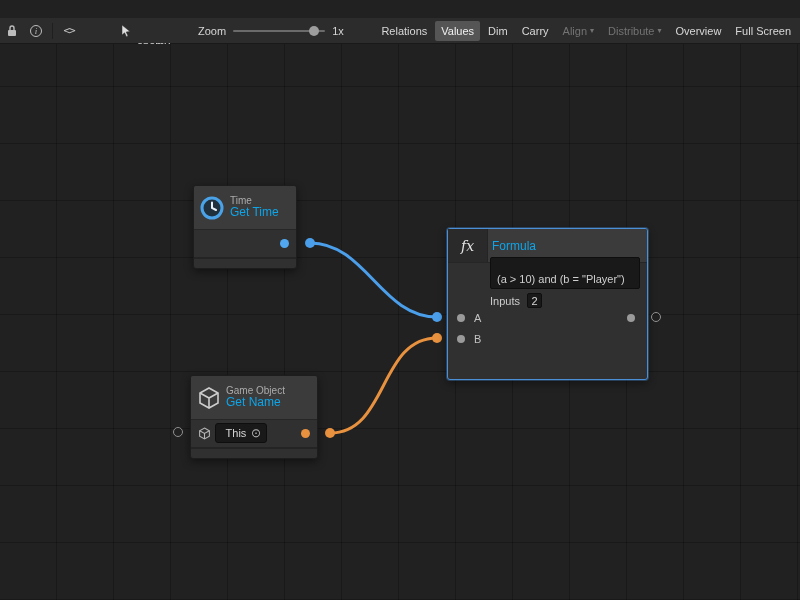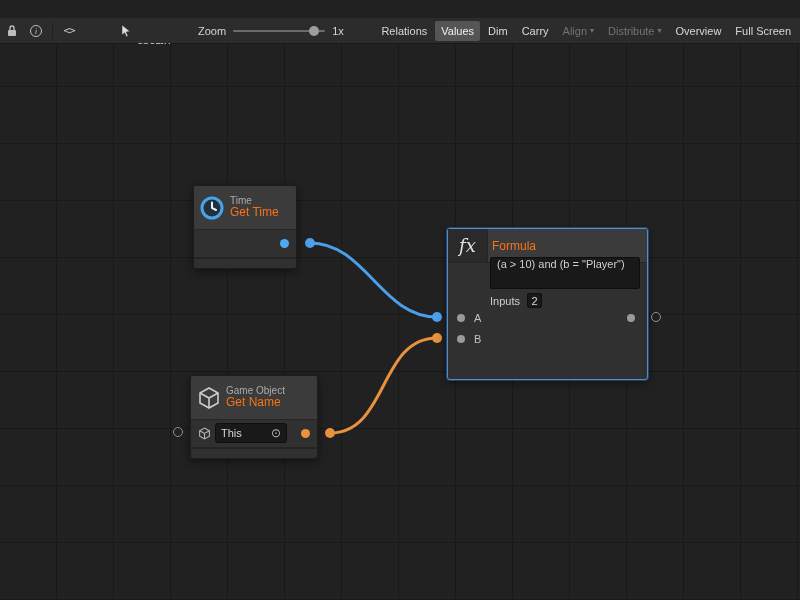--- a/index.html
+++ b/index.html
@@ -54,21 +54,21 @@
 
   .overlay { position:absolute; top:0; left:0; width:800px; height:600px; pointer-events:none; }
 
   
   .node { position:absolute; background:#303030; border:1px solid #1d1d1d; border-radius:3px;
     box-shadow:0 3px 8px rgba(0,0,0,0.45); }
   .node-header { background:#3b3b3b; border-bottom:1px solid #262626;
     display:flex; align-items:center; border-radius:2px 2px 0 0; }
   .hdr-text { display:flex; flex-direction:column; justify-content:center; line-height:1.15; }
   .hdr-category { font-size:10px; color:#ababab; }
-  .hdr-title { font-size:12px; color:#f97316; }
+  .hdr-title { font-size:12px; color:#0ea5e9; }
   .node-body { position:relative; background:#303030; }
   .node-footer { background:#303030; border-top:2px solid #242424; border-radius:0 0 2px 2px; }
   .port-dot { position:absolute; border-radius:50%; cursor:crosshair; }
   .port-dot.blue { width:9px; height:9px; background:#51a8f0; }
   .port-dot.orange { width:9px; height:9px; background:#e8913f; }
   .port-dot.gray { width:8px; height:8px; background:#9a9a9a; }
   .port-hollow { position:absolute; width:10px; height:10px; border:1.5px solid #909090;
     border-radius:50%; background:transparent; cursor:crosshair; }
 
   
@@ -76,39 +76,39 @@
   #node-get-time .node-header { height:44px; padding-left:5px; gap:5px; }
   #node-get-time .node-body { height:27px; }
   #node-get-time .node-footer { height:10px; }
 
   
   #node-formula { left:447px; top:228px; width:201px; height:152px;
     border:1px solid #4b8fd6; box-shadow:0 0 0 1px rgba(75,143,214,0.35), 0 3px 8px rgba(0,0,0,0.45); }
   #node-formula .node-header { height:34px; }
   .fx-box { width:40px; height:33px; background:#2a2a2a; border-right:1px solid #242424;
     display:flex; align-items:center; justify-content:center;
-    font-family:"DejaVu Serif", serif; font-style:italic; font-size:18px; color:#e2e2e2; }
+    font-family:"DejaVu Serif", serif; font-style:italic; font-size:14px; color:#e2e2e2; }
   #node-formula .hdr-title { margin-left:4px; }
   .expr-field { position:absolute; left:42px; right:7px; top:28px; height:32px;
     background:#191919; border:1px solid #0e0e0e; border-radius:2px;
-    padding:0 6px; font-size:11px; line-height:13px; color:#cfcfcf; overflow:hidden; cursor:text; }
+    padding:15px 6px; font-size:11px; line-height:13px; color:#cfcfcf; overflow:hidden; cursor:text; }
   .inputs-row { position:absolute; left:42px; top:64px; display:flex; align-items:center; gap:7px; }
   .inputs-label { font-size:11px; color:#cccccc; }
   .inputs-count { min-width:15px; height:15px; background:#191919; border:1px solid #0e0e0e;
     border-radius:2px; font-size:11px; color:#d6d6d6; text-align:center; line-height:14px; padding:0 2px; cursor:text; }
   .port-label { position:absolute; font-size:11px; color:#c2c2c2; }
 
   
   #node-get-name { left:190px; top:375px; width:128px; height:84px; }
   #node-get-name .node-header { height:44px; padding-left:6px; gap:5px; }
   #node-get-name .node-body { height:27px; display:flex; align-items:center; }
   #node-get-name .node-footer { height:10px; }
-  .this-field { position:absolute; left:24px; top:3px; width:72px; height:20px;
+  .this-field { position:absolute; left:24px; top:3px; width:52px; height:20px;
     background:#191919; border:1px solid #0e0e0e; border-radius:3px;
-    display:flex; align-items:center; padding:0 5px; cursor:pointer; }
+    display:flex; align-items:center; padding:0 5px; cursor:pointer;text-align:center; }
   .this-text { font-size:11px; color:#d6d6d6; flex:1; }
   .target-glyph { font-size:12px; color:#b5b5b5; line-height:1; }
 
   svg { display:block; }
 </style>
 </head>
 <body>
 
 <div id="root">
 

